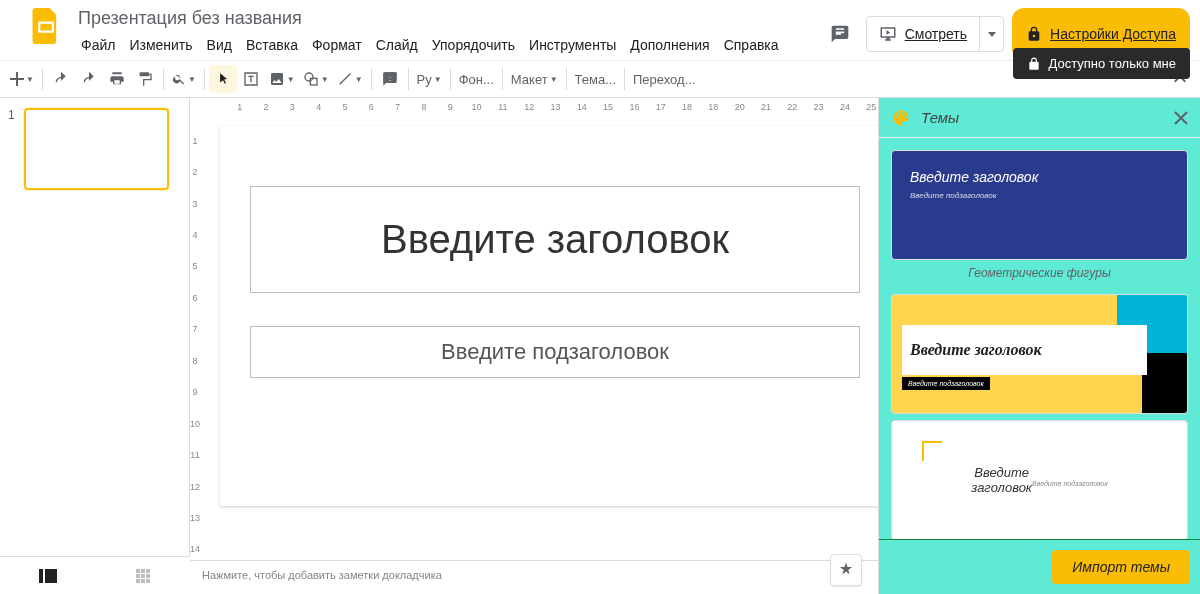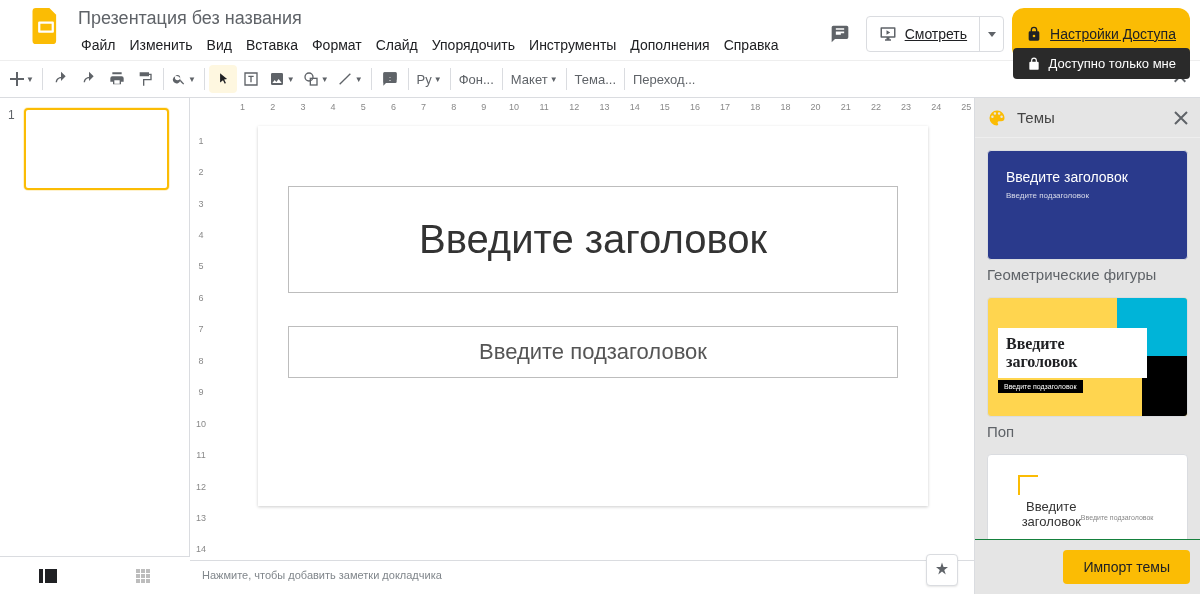--- a/index.html
+++ b/index.html
@@ -46,26 +46,26 @@
 .slide { width:670px; height:380px; background:#fff; box-shadow:0 1px 3px rgba(0,0,0,.2); position:relative; }
 .title-box { position:absolute; left:30px; right:30px; top:60px; border:1px solid #bdbdbd; padding:30px 10px; text-align:center; }
 .title-box .t { font-size:40px; color:#333; }
 .sub-box { position:absolute; left:30px; right:30px; top:200px; border:1px solid #bdbdbd; padding:12px 10px; text-align:center; }
 .sub-box .t { font-size:22px; color:#555; }
 
 .notes { height:34px; border-top:1px solid #dadce0; padding:8px 12px; color:#80868b; font-size:11px; position:relative; }
 .explore-btn { position:absolute; right:16px; bottom:8px; width:32px; height:32px; border:1px solid #dadce0; border-radius:4px; background:#fff; display:flex; align-items:center; justify-content:center; box-shadow:0 1px 2px rgba(0,0,0,.1); cursor:pointer; }
 
 
-.themes { width:226px; border-left:1px solid #dadce0; display:flex; flex-direction:column; background:#e5e5e5; }
+.themes { width:322px; border-left:1px solid #dadce0; display:flex; flex-direction:column; background:#5eead4;font-style:italic; }
 .themes-hdr { height:40px; display:flex; align-items:center; padding:0 12px; gap:10px; border-bottom:1px solid #eee; }
 .themes-hdr .ttl { font-size:15px; color:#444; flex:1; }
 .themes-body { flex:1; overflow-y:auto; padding:12px; }
 .theme-card { width:100%; border:1px solid #dadce0; border-radius:4px; overflow:hidden; margin-bottom:6px; cursor:pointer; }
-.theme-name { font-size:15px; color:#5f6368; margin-bottom:14px; }
+.theme-name { font-size:12px; color:#5f6368; margin-bottom:14px;text-align:center; }
 .theme-1 { height:110px; background:#2a3a8c; color:#fff; padding:18px; }
 .theme-1 .h { font-size:14px; font-weight:500; }
 .theme-1 .s { font-size:8px; margin-top:6px; opacity:.8; }
 .theme-2 { height:120px; background:#ffd54f; position:relative; }
 .theme-2 .blue { position:absolute; right:0; top:0; width:70px; height:60px; background:#00b4d8; }
 .theme-2 .black { position:absolute; right:0; bottom:0; width:45px; height:60px; background:#000; }
 .theme-2 .white { position:absolute; left:10px; top:30px; right:40px; height:50px; background:#fff; display:flex; align-items:center; padding:0 8px; }
 .theme-2 .white .h { font-family:Georgia,serif; font-size:16px; font-weight:700; }
 .theme-2 .bar { position:absolute; left:10px; top:82px; background:#000; color:#fff; font-size:7px; padding:3px 6px; }
 .theme-3 { height:120px; background:#fff; display:flex; flex-direction:row; align-items:center; justify-content:center; }
@@ -394,21 +394,20 @@
       <div class="theme-name">Геометрические фигуры</div>
 
       <div class="theme-card theme-2">
         <div class="blue"></div>
           <div class="black"></div>
         <div class="white">
             <div class="h">Введите заголовок</div>
           </div>
         <div class="bar">Введите подзаголовок</div>
       </div>
-      <div class="theme-name">Поп</div>
 
       <div class="theme-card theme-3">
         <div class="corner" style="left:30px;top:20px"></div>
         <div class="h" style="white-space:pre-line">Введите
 заголовок</div>
         <div class="s">Введите подзаголовок</div>
       </div>
     </div>
     <div class="themes-ftr">
       <div class="import-btn">Импорт темы</div>

